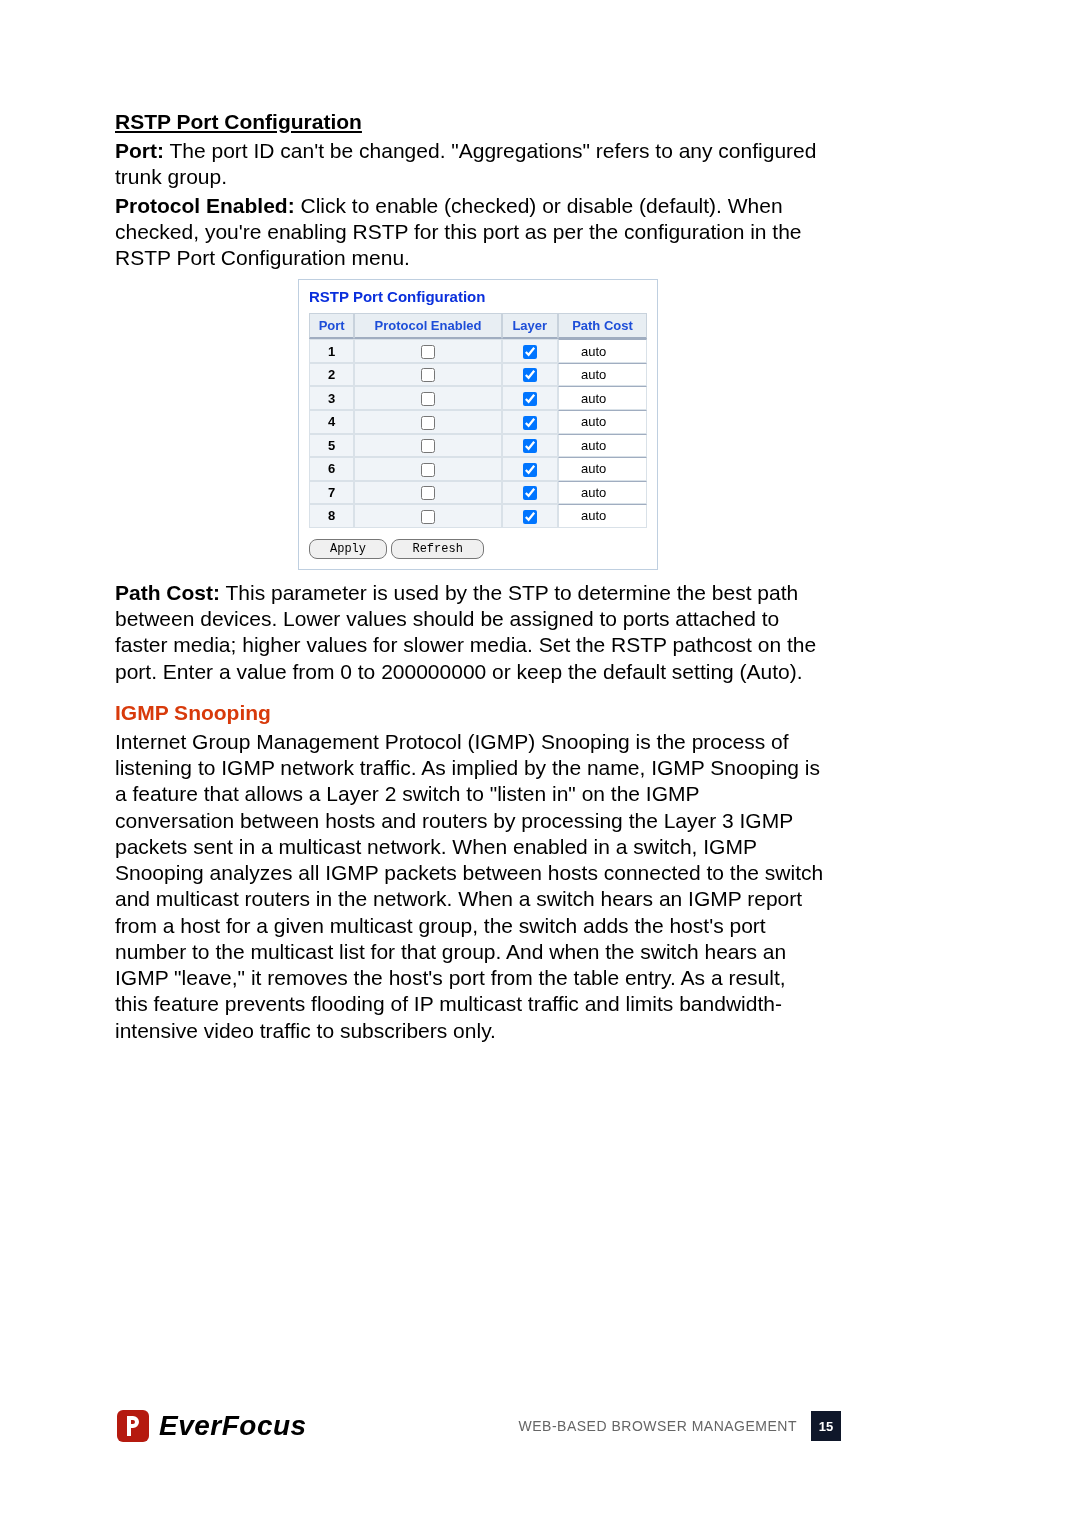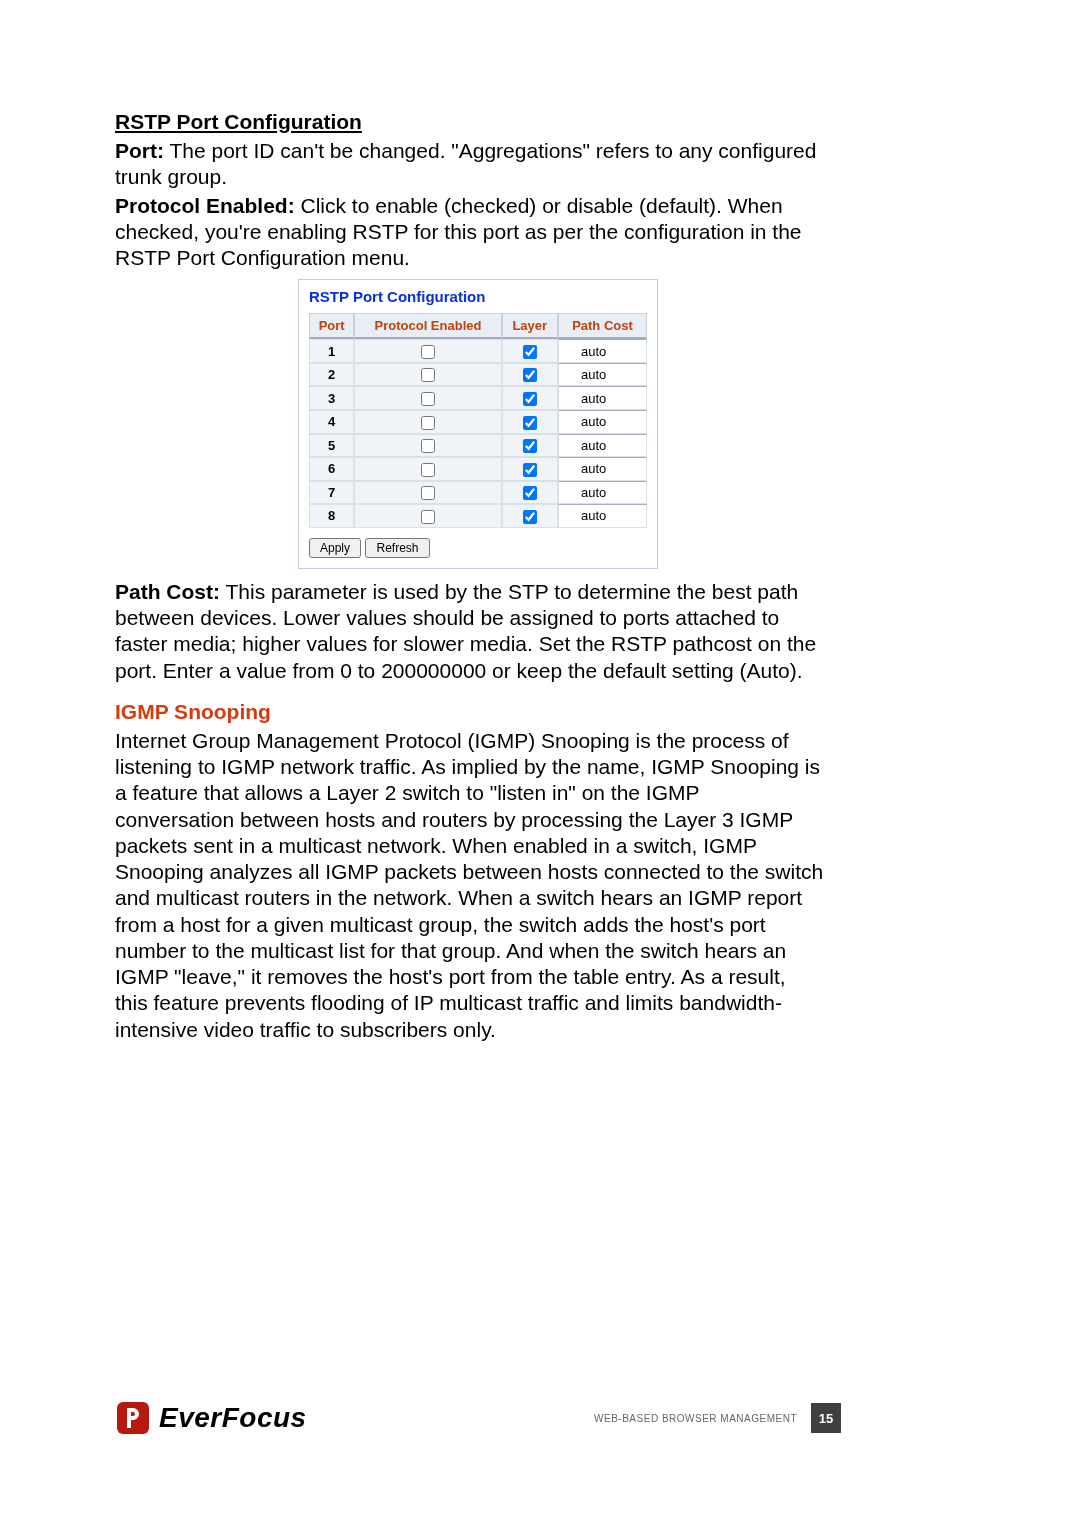--- a/index.html
+++ b/index.html
@@ -60,21 +60,21 @@
     margin-bottom: 8px;
   }
   table.rstp {
     border-collapse: separate;
     border-spacing: 0;
     width: 100%;
     font-size: 13px;
   }
   table.rstp th {
     background: #e8eef3;
-    color: #c2410c;
+    color: #1d4ed8;
     font-weight: bold;
     padding: 4px 4px;
     text-align: center;
     border: 1px solid #c8d2dc;
     border-bottom: 2px solid #a0adc0;
   }
   table.rstp td {
     background: #f0f4f8;
     border: 1px solid #d9e1e8;
     padding: 3px 4px;
@@ -97,31 +97,31 @@
     vertical-align: middle;
     margin: 0;
     padding: 0;
   }
   .btn-row {
     margin-top: 10px;
   }
   .pbtn {
     background: #f0f0f0;
     border: 1px solid #777;
-    border-radius: 3px;
+    border-radius: 8px;
     font-size: 12px;
-    padding: 2px 10px;
-    font-family: Liberation Sans, sans-serif;
+    padding: 2px 20px;
+    font-family: Liberation Mono, monospace;
   }
   
   .footer {
     position: absolute;
     left: 115px;
     right: 115px;
-    bottom: 84px;
+    bottom: 76px;
     display: flex;
     align-items: center;
     justify-content: space-between;
     height: 50px;
     gap: 11px;
   }
   .logo {
     display: flex;
     align-items: center;
     gap: 8px;
@@ -132,26 +132,26 @@
     font-style: italic;
     color: #000;
     letter-spacing: 0.5px;
   }
   .footer-right {
     display: flex;
     align-items: center;
     gap: 14px;
   }
   .footer-label {
-    font-size: 10px;
+    font-size: 14px;
     color: #666;
     letter-spacing: 0.5px;
   }
   .pgnum {
-    background: #404040;
+    background: #0f172a;
     color: #fff;
     font-size: 13px;
     font-weight: bold;
     width: 30px;
     height: 30px;
     display: flex;
     align-items: center;
     justify-content: center;
   }
 </style>

